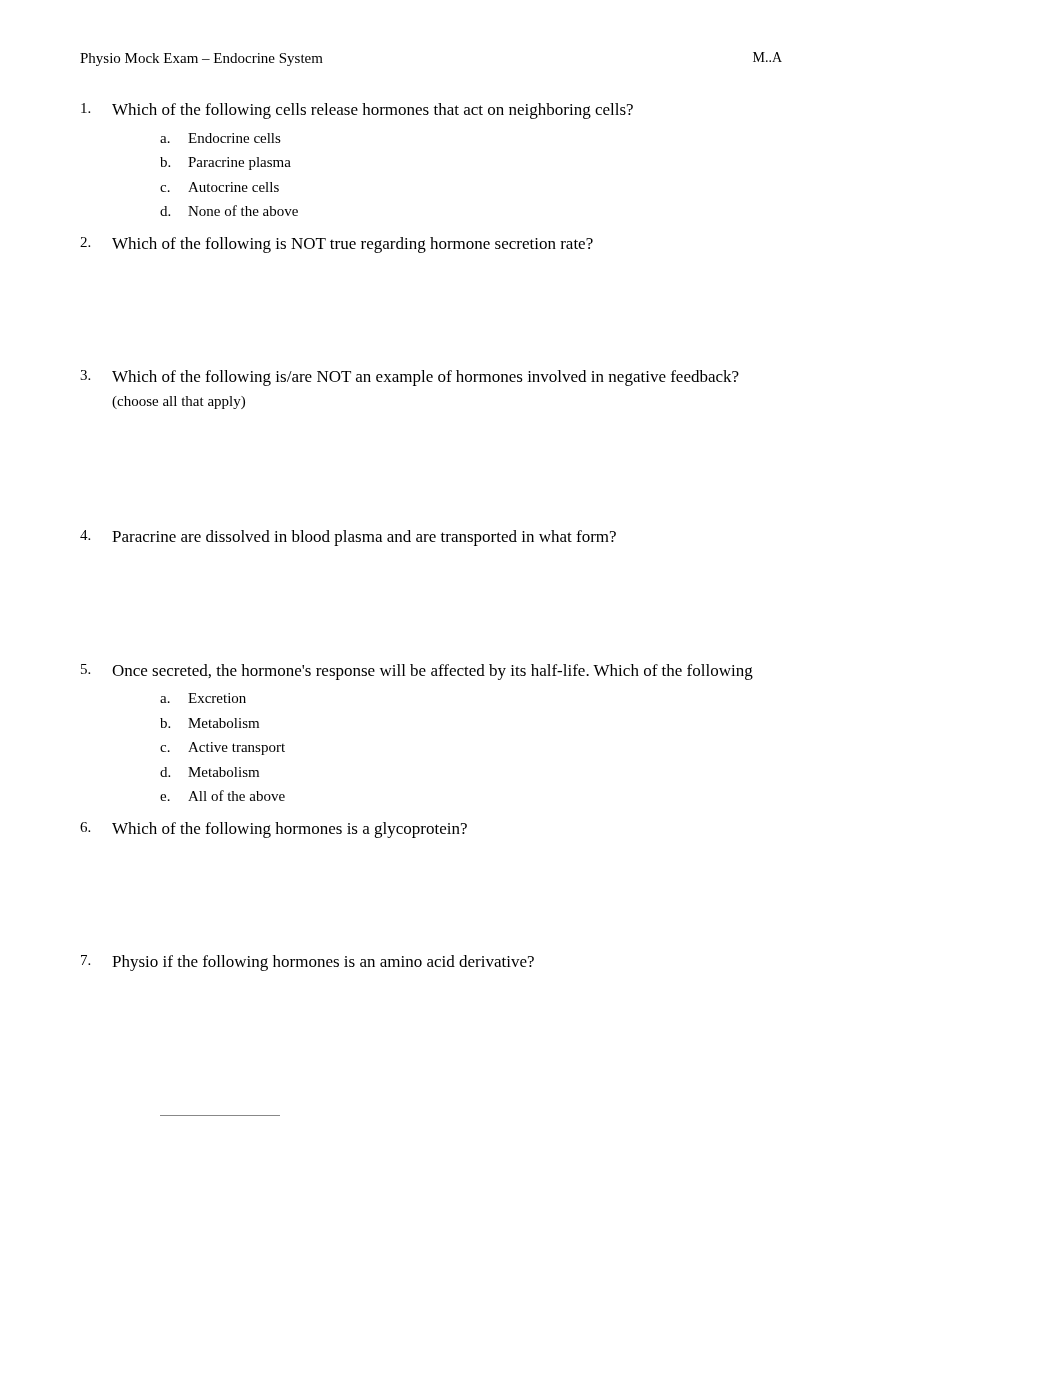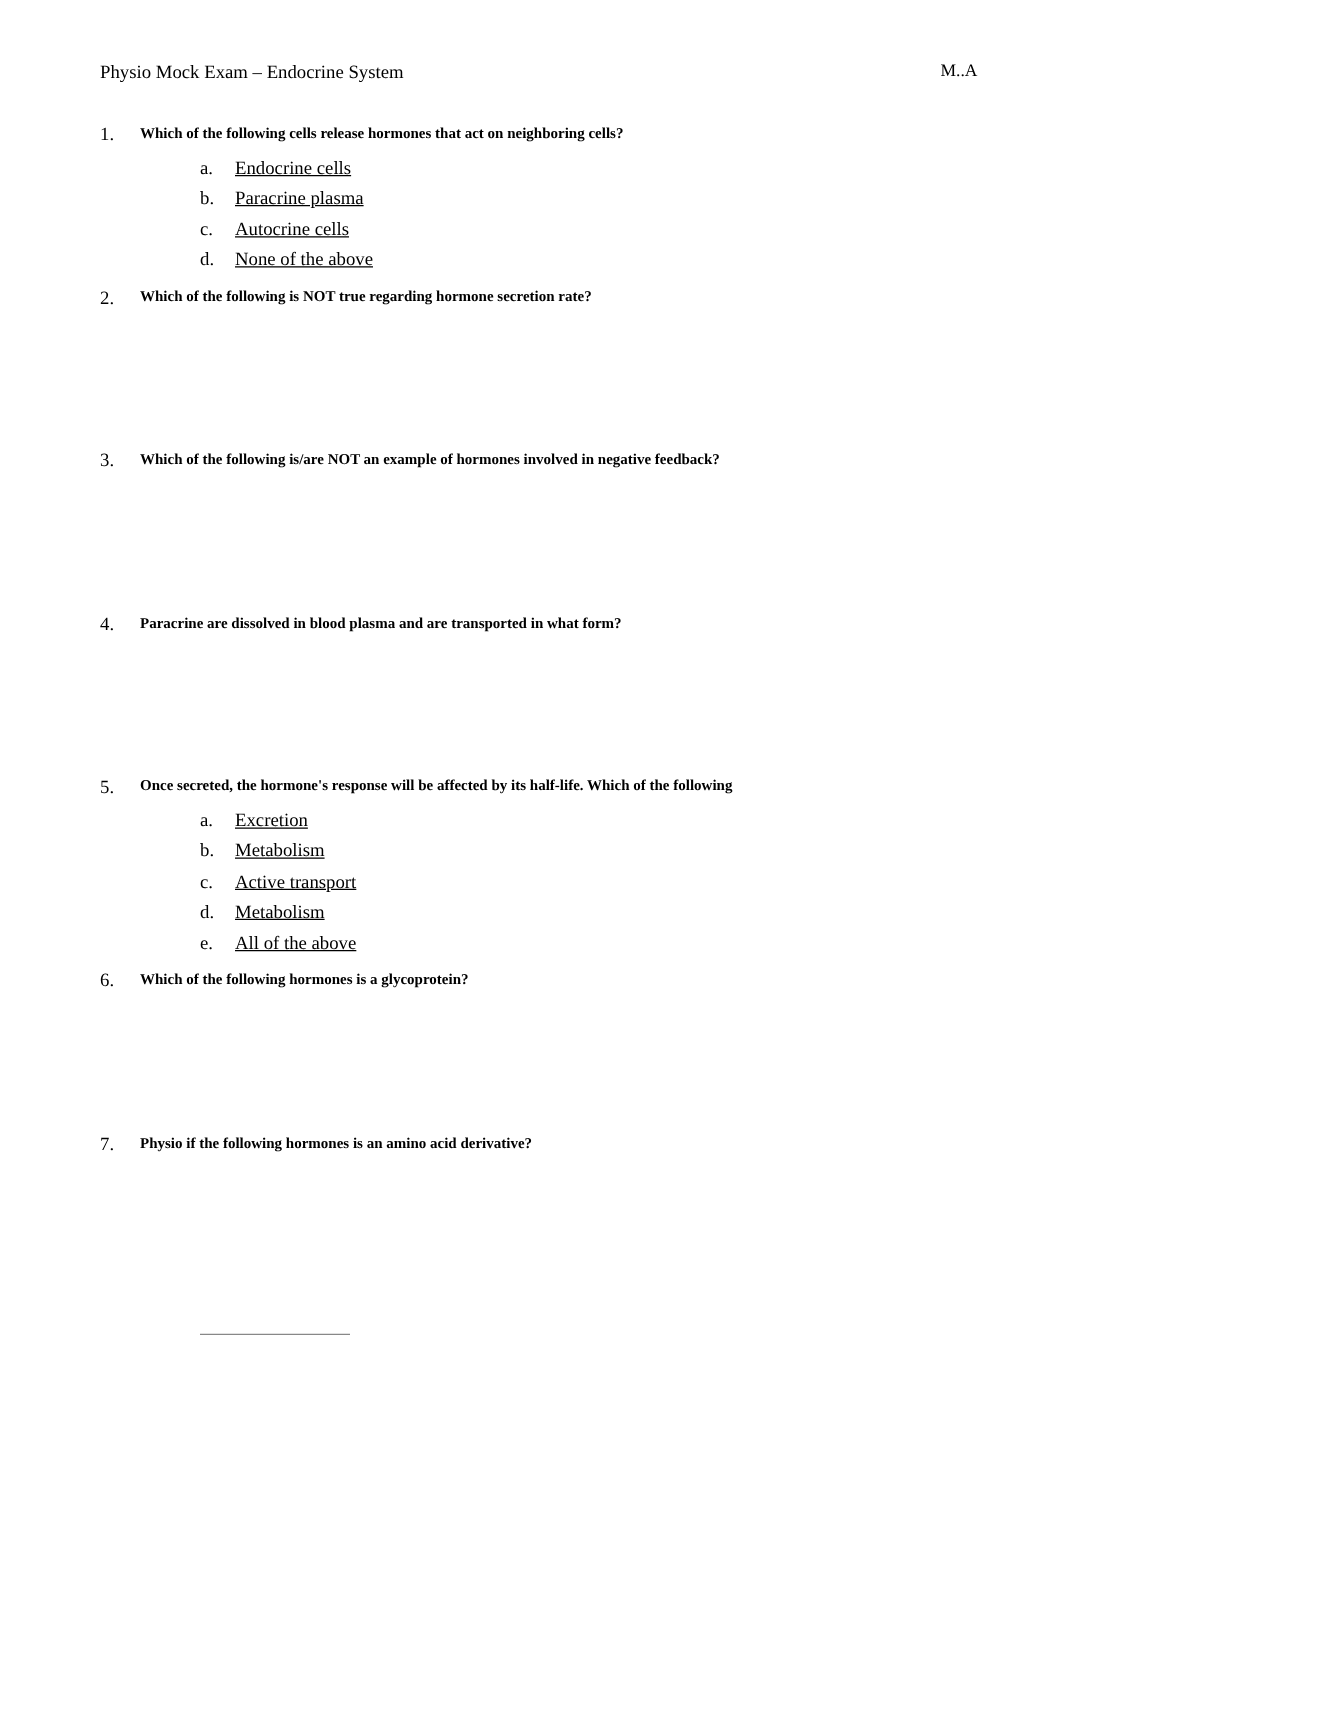--- a/index.html
+++ b/index.html
@@ -49,21 +49,20 @@
       line-height: 1.5;
     }
 
     .choice-letter {
       min-width: 28px;
       font-size: 15px;
     }
 
     .choice-text {
       font-size: 15px;
-      text-decoration: underline;
     }
 
     .spacer-large {
       height: 100px;
     }
 
     .question-block {
       margin-bottom: 8px;
     }
 
@@ -73,23 +72,22 @@
     }
 
     .q-num {
       min-width: 32px;
       font-size: 15px;
       line-height: 1.5;
     }
 
     .q-body {
       flex: 1;
-      font-size: 12px;
-      line-height: 1.5;
-      font-weight: bold;
+      font-size: 17px;
+      line-height: 1.5;
     }
 
     .q-continuation {
       padding-left: 32px;
       font-size: 15px;
       line-height: 1.5;
       margin-bottom: 4px;
     }
 
     .bottom-line {
@@ -140,20 +138,21 @@
       <span class="q-body">Which of the following is NOT true regarding hormone secretion rate?</span>
     </div>
     <div class="spacer-large"></div>
   </div>
 
   <div class="question-block">
     <div class="question-row">
       <span class="q-num">3.</span>
       <span class="q-body">Which of the following is/are NOT an example of hormones involved in negative feedback?</span>
     </div>
+    <div class="q-continuation">(choose all that apply)</div>
     <div class="spacer-large"></div>
   </div>
 
   <div class="question-block">
     <div class="question-row">
       <span class="q-num">4.</span>
       <span class="q-body">Paracrine are dissolved in blood plasma and are transported in what form?</span>
     </div>
     <div class="spacer-large"></div>
   </div>

